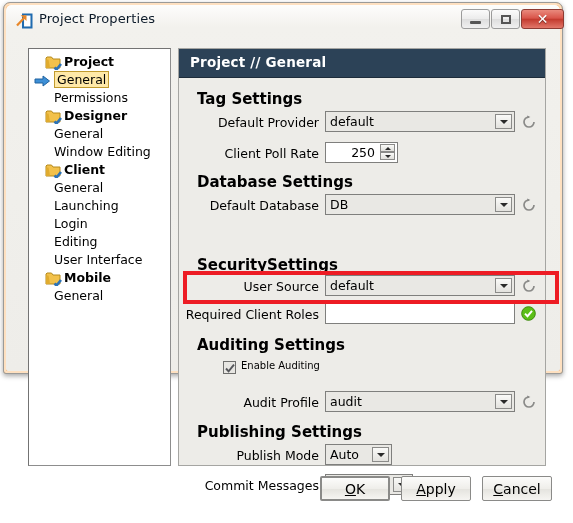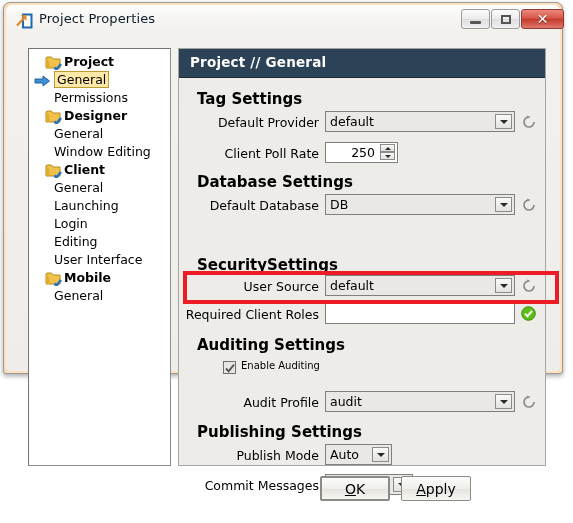--- a/index.html
+++ b/index.html
@@ -507,16 +507,19 @@
 
       </div>
     </div>
 
     <div class="dlg-btn" id="ok-button" style="left:314px; top:437px;">
       <span><span class="mn">O</span><span>K</span></span>
     </div>
     <div class="dlg-btn" id="apply-button" style="left:395px; top:437px;">
       <span><span class="mn">A</span><span>pply</span></span>
     </div>
+    <div class="dlg-btn" id="cancel-button" style="left:476px; top:437px;">
+      <span><span class="mn">C</span><span>ancel</span></span>
+    </div>
 
   </div>
 </div>
 </div>
 
 </body></html>

